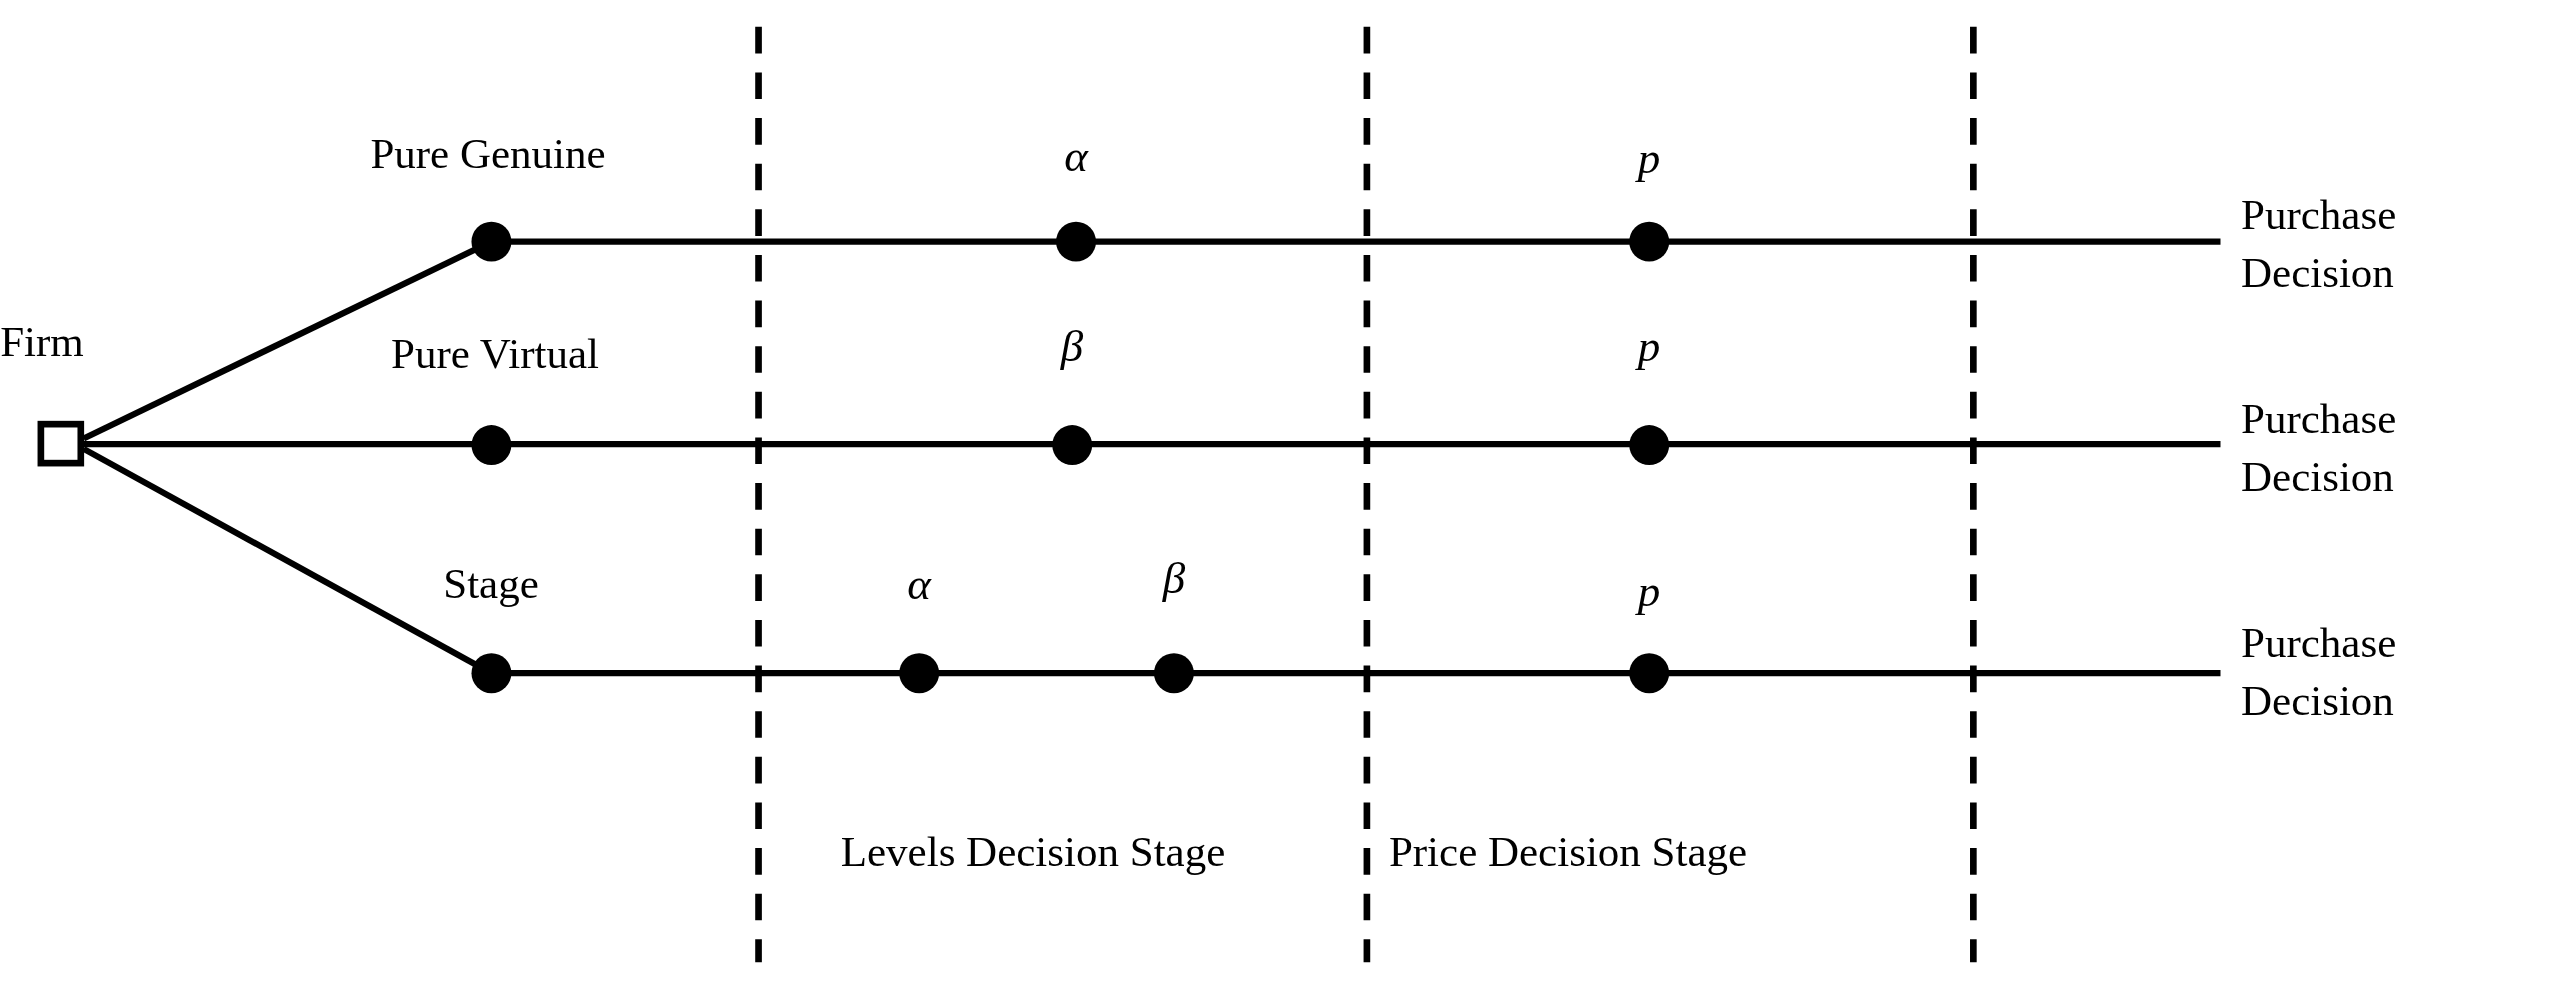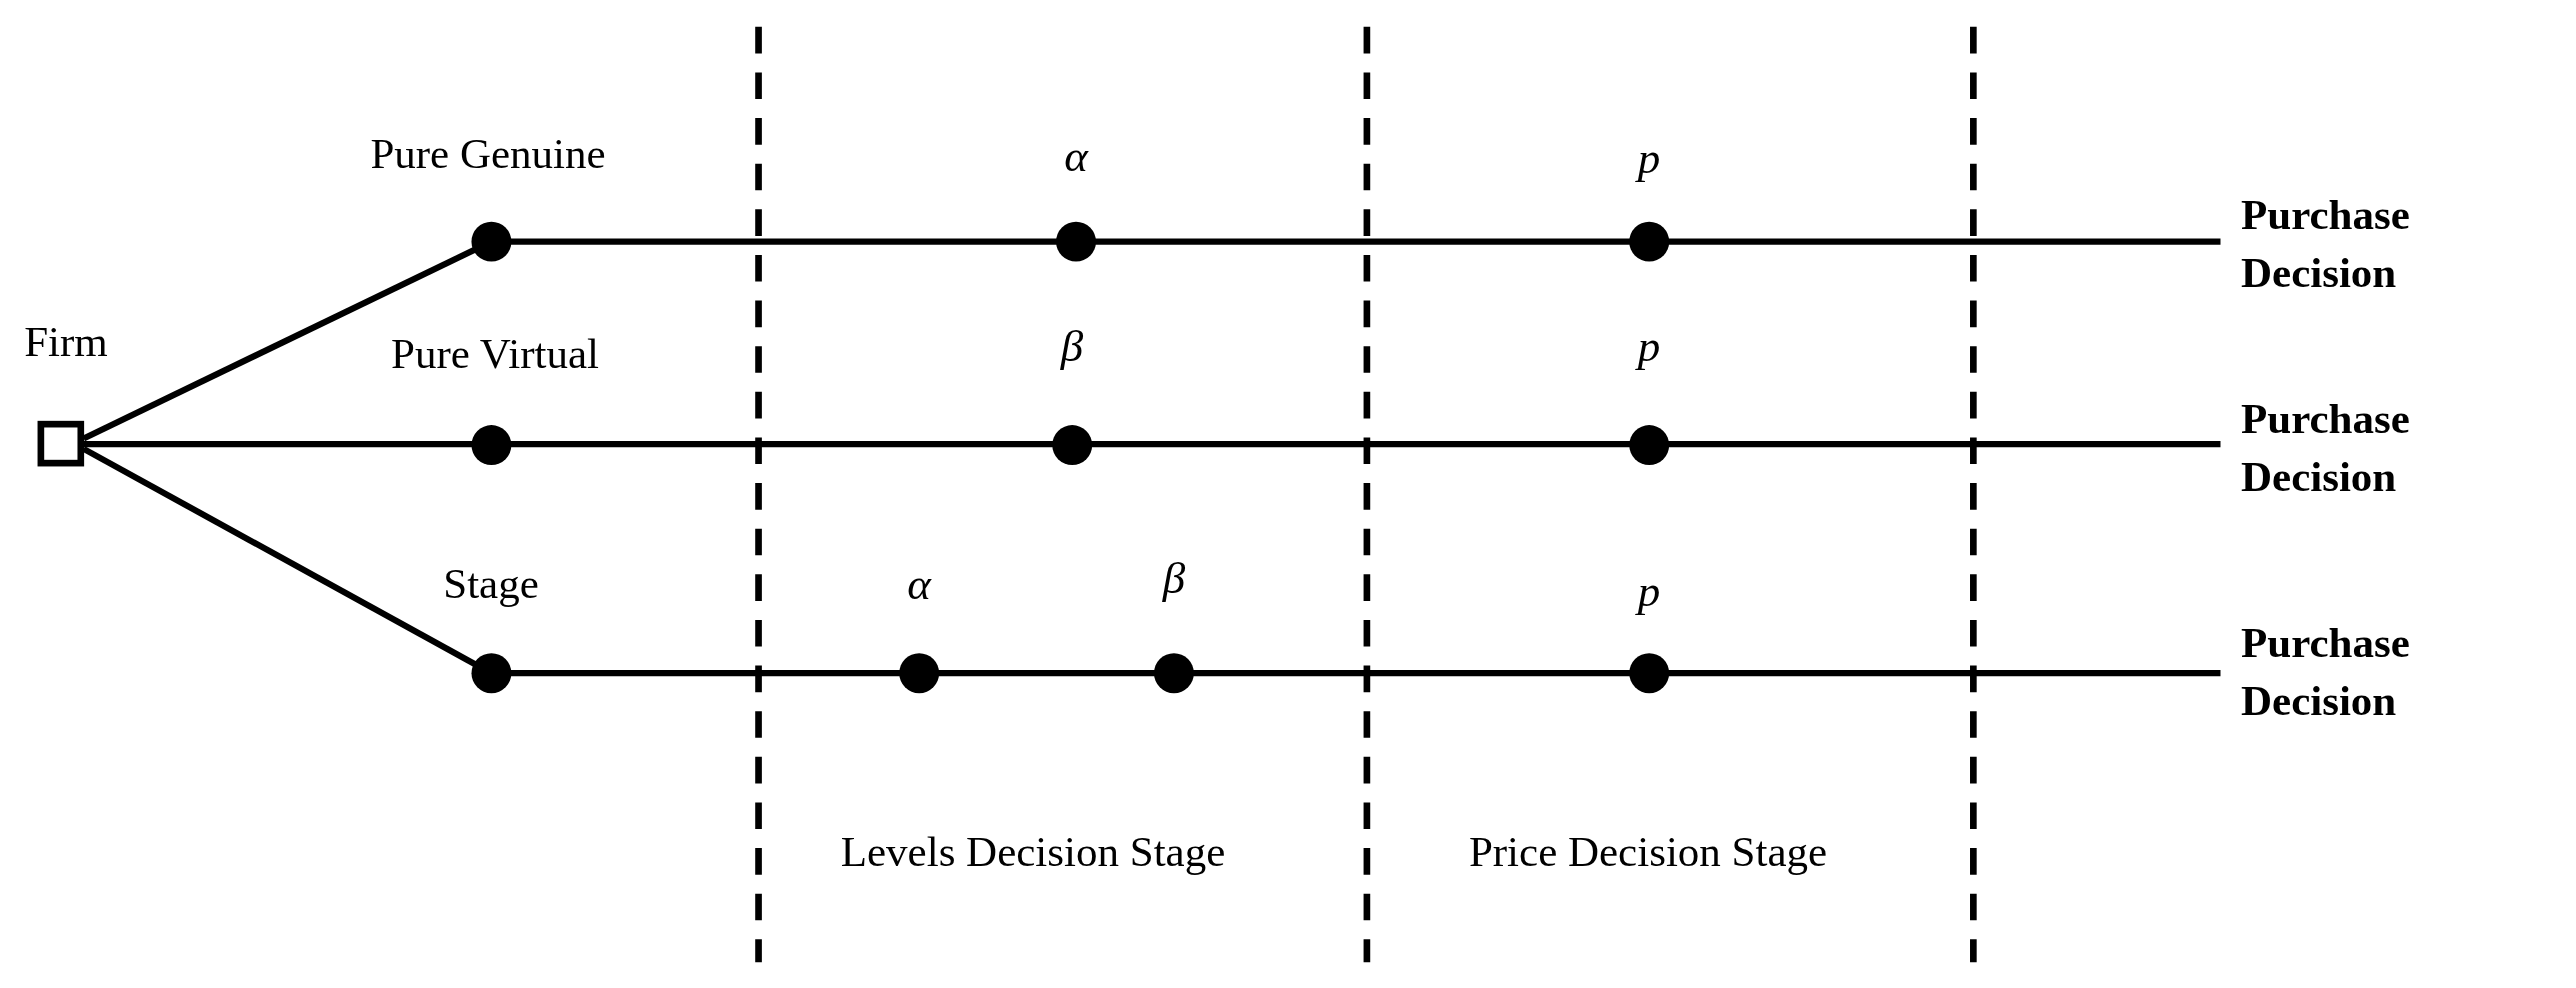--- a/index.html
+++ b/index.html
@@ -22,21 +22,21 @@
     line-height: 1.15;
     white-space: nowrap;
     color: #000;
   }
   .center { transform: translateX(-50%); }
   .math {
     font-style: italic;
     font-size: 45px;
     font-family: "Liberation Serif", "DejaVu Serif", serif;
   }
-  .outcome { line-height: 58px; font-weight: bold; }
+  .outcome { line-height: 58px; }
 </style>
 </head>
 <body>
 
 <div class="canvas">
 
   <svg class="svg-layer" width="2576" height="989" viewBox="0 0 2710 1040" xmlns="http://www.w3.org/2000/svg">
 
     <g stroke="#000000" stroke-width="7" stroke-dasharray="28 20" fill="none">
       <line x1="798" y1="28" x2="798" y2="1012"></line>
@@ -61,21 +61,21 @@
       <circle cx="517" cy="468" r="21"></circle>
       <circle cx="1128" cy="468" r="21"></circle>
       <circle cx="1735" cy="468" r="21"></circle>
       <circle cx="517" cy="708" r="21"></circle>
       <circle cx="967" cy="708" r="21"></circle>
       <circle cx="1235" cy="708" r="21"></circle>
       <circle cx="1735" cy="708" r="21"></circle>
     </g>
   </svg>
 
-  <div class="lbl center" style="left:66px; top:317px;text-align:right;">Firm</div>
+  <div class="lbl center" style="left:42px; top:317px;text-align:right;">Firm</div>
 
   <div class="lbl center" style="left:488px; top:129px;">Pure Genuine</div>
   <div class="lbl center" style="left:495px; top:329px;">Pure Virtual</div>
   <div class="lbl center" style="left:491px; top:559px;">Stage</div>
 
   <div class="lbl center math" style="left:1076px; top:131px;">α</div>
   <div class="lbl center math" style="left:1072px; top:321px;">β</div>
   <div class="lbl center math" style="left:919px; top:559px;">α</div>
   <div class="lbl center math" style="left:1174px; top:553px;">β</div>
 
@@ -90,16 +90,16 @@
   <div class="lbl outcome" style="left:2241px; top:390px;">
     <div>Purchase</div>
     <div>Decision</div>
   </div>
   <div class="lbl outcome" style="left:2241px; top:614px;">
     <div>Purchase</div>
     <div>Decision</div>
   </div>
 
   <div class="lbl center" style="left:1033px; top:827px;">Levels Decision Stage</div>
-  <div class="lbl center" style="left:1648px; top:827px;">Price Decision Stage</div>
+  <div class="lbl center" style="left:1568px; top:827px;">Price Decision Stage</div>
 
 </div>
 
 
 </body></html>

